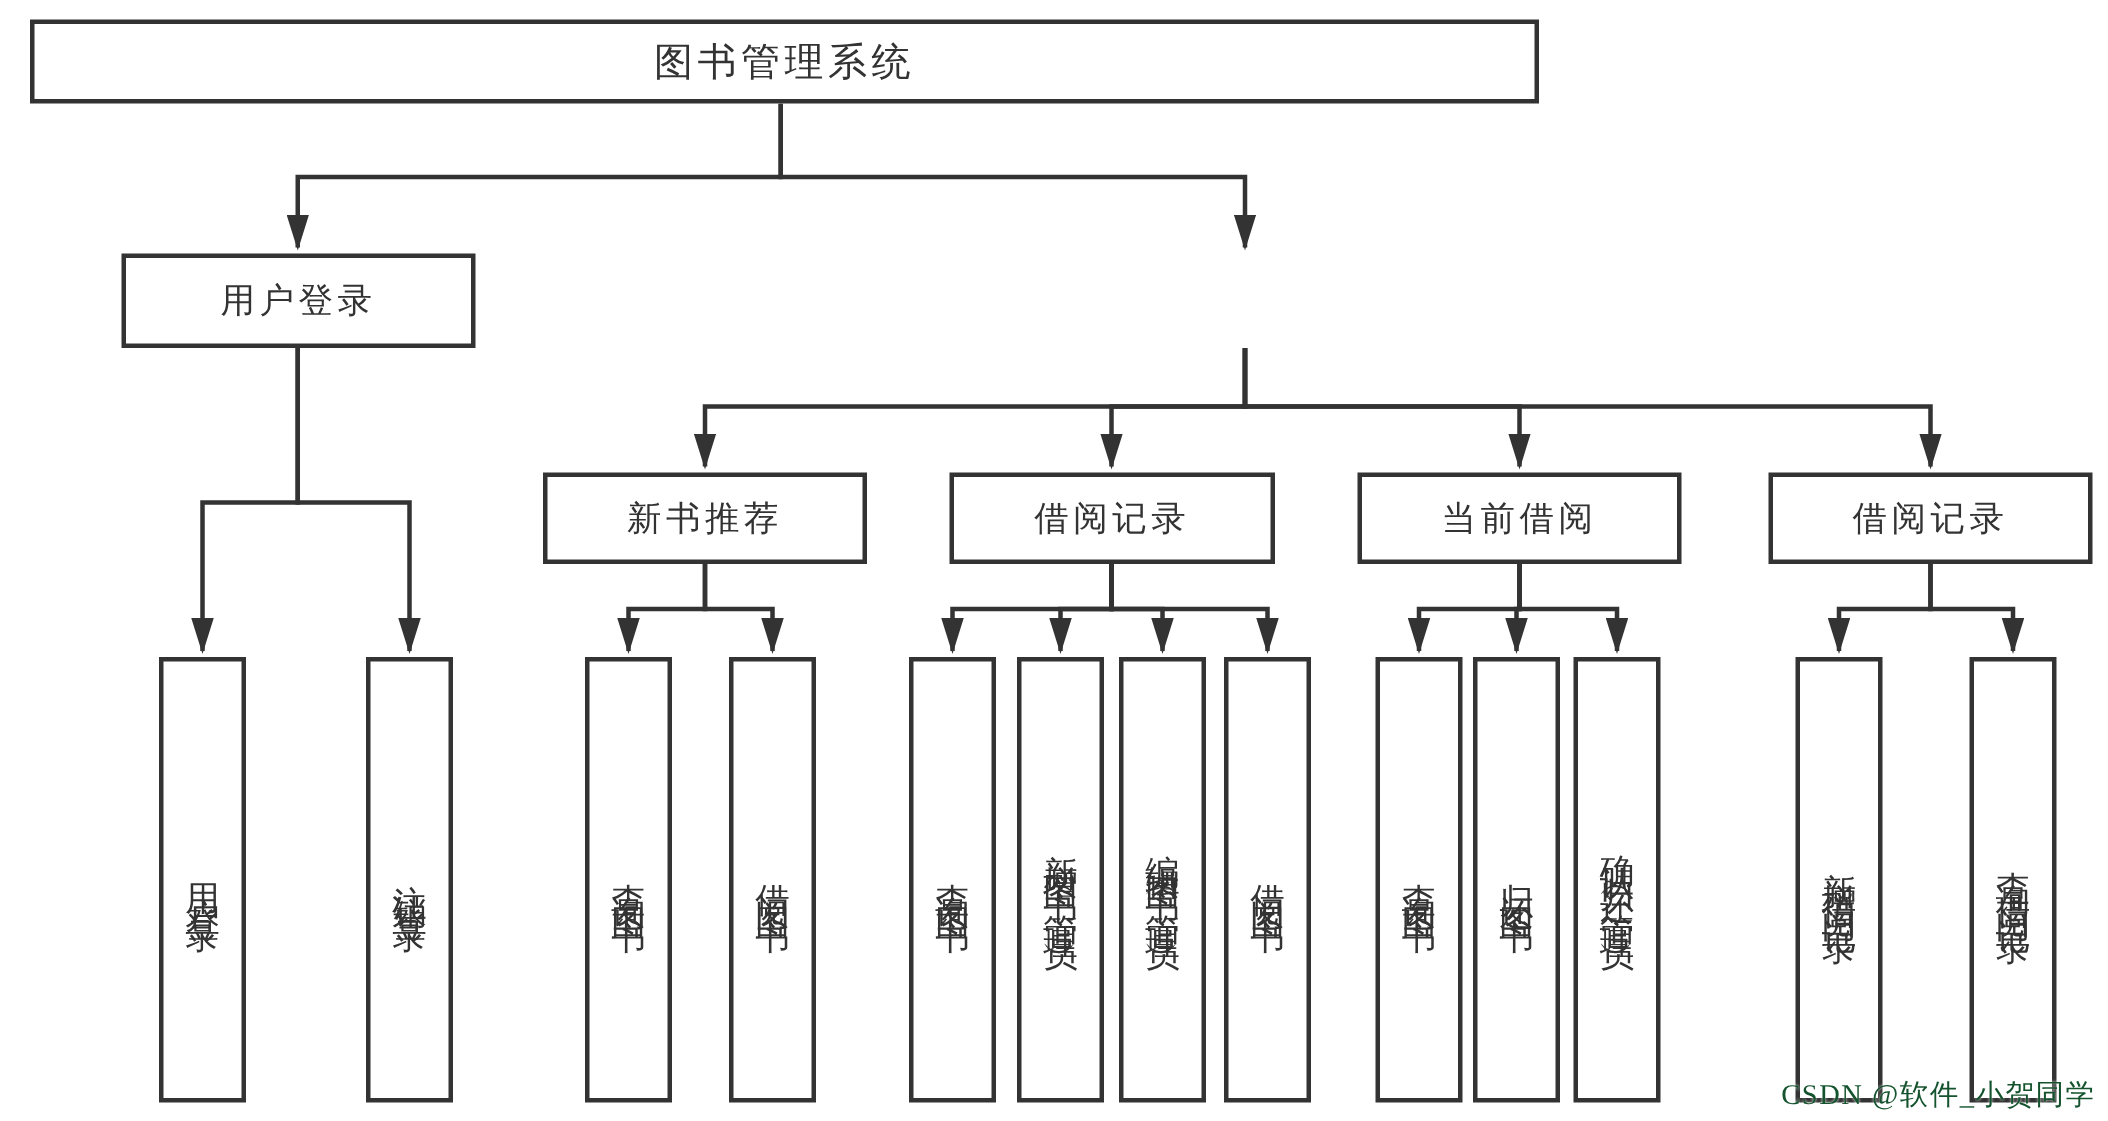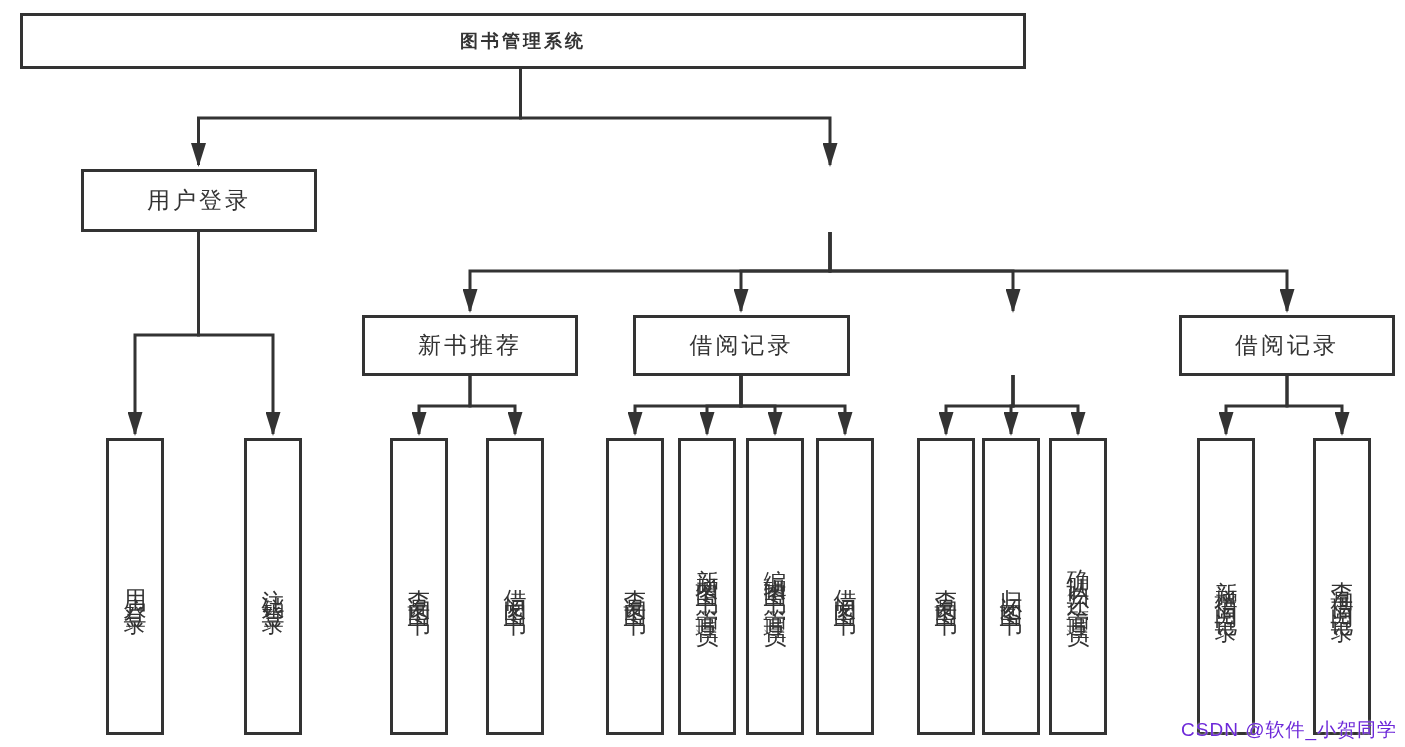--- a/index.html
+++ b/index.html
@@ -15,38 +15,39 @@
     position:absolute;
     box-sizing:border-box;
     border:3px solid #333333;
     background:#ffffff;
     display:flex;
     align-items:center;
     justify-content:center;
     color:#333333;
   }
   .h-node { font-size:23px; letter-spacing:3px; }
-  .root-node { font-size:18px; letter-spacing:3px;font-weight:bold; }
+  .root-node { font-size:26px; letter-spacing:3px; }
   .v-node { top:438px; width:58px; height:297px; }
   .v-node .vtext {
     writing-mode:vertical-rl;
     text-orientation:mixed;
     font-size:23px;
     letter-spacing:8px;
     line-height:1;
     color:#333333;
   }
   .watermark {
     position:absolute;
     right:8px; bottom:4px;
     font-size:19px;
-    color:#6d28d9;
+    color:#14532d;
     text-shadow:0 0 2px #ffffff;
     letter-spacing:1px;
     white-space:nowrap;
+    font-family:Liberation Serif, serif;
   }
 </style>
 </head>
 <body>
 
 <div class="canvas">
 
   <svg width="1405" height="747" viewBox="0 0 1405 747">
     <defs>
       <marker id="arw" markerUnits="userSpaceOnUse" markerWidth="24" markerHeight="15" refX="22" refY="7.5" orient="auto">
@@ -90,20 +91,23 @@
   <div class="node h-node" style="left:81px;top:169px;width:236px;height:63px">
     <span>用户登录</span>
   </div>
 
   <div class="node h-node" style="left:362px;top:315px;width:216px;height:61px">
     <span>新书推荐</span>
   </div>
   <div class="node h-node" style="left:633px;top:315px;width:217px;height:61px">
     <span>借阅记录</span>
   </div>
+  <div class="node h-node" style="left:905px;top:315px;width:216px;height:61px">
+    <span>当前借阅</span>
+  </div>
   <div class="node h-node" style="left:1179px;top:315px;width:216px;height:61px">
     <span>借阅记录</span>
   </div>
 
   <div class="node v-node" style="left:106px">
     <span class="vtext">用户登录</span>
   </div>
   <div class="node v-node" style="left:244px">
     <span class="vtext">注销登录</span>
   </div>

